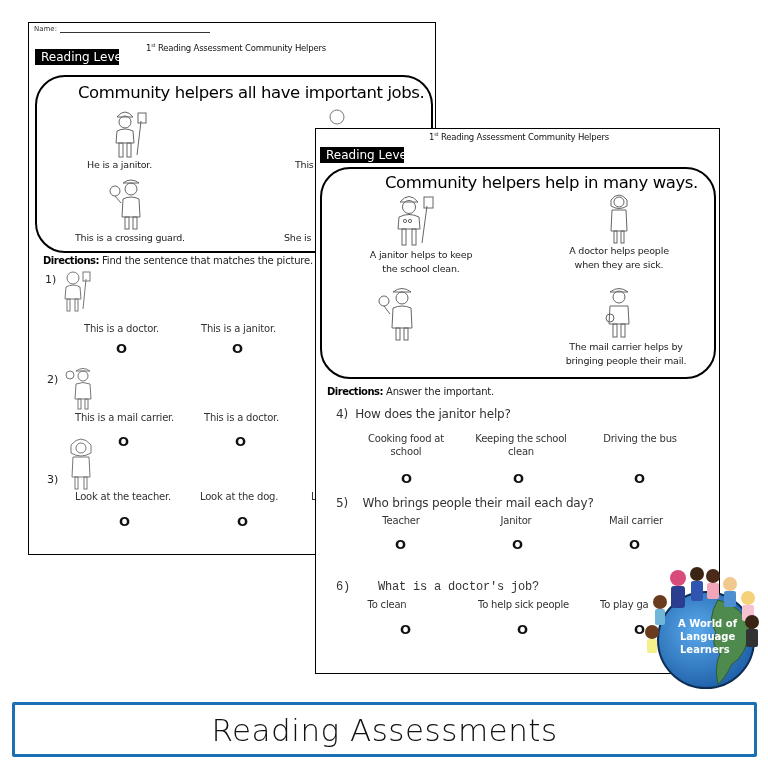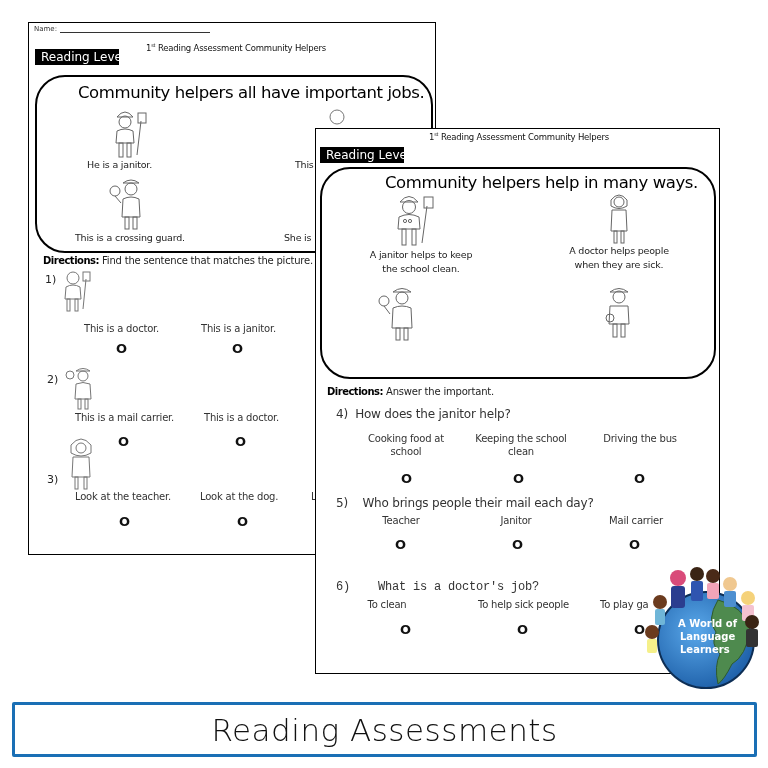--- a/index.html
+++ b/index.html
@@ -217,20 +217,24 @@
 
   <div class="figure" style="left:288px; top:155px;">
     <svg width="30" height="56" viewBox="0 0 30 56" fill="none" stroke="#666" stroke-width="1">
       <path d="M6 8 Q15 1 24 8 Z"></path>
         <circle cx="15" cy="13" r="6"></circle>
       <path d="M6 22 L24 22 L25 40 L5 40 Z"></path>
         <circle cx="6" cy="34" r="4"></circle>
       <rect x="9" y="40" width="4" height="13"></rect>
         <rect x="17" y="40" width="4" height="13"></rect>
     </svg>
+  </div>
+  <div class="abs caption" style="left:240px; top:211px; width:140px;">
+    <div>The mail carrier helps by</div>
+    <div>bringing people their mail.</div>
   </div>
 
   <div class="abs directions" style="left:11px; top:257px;">
     <b>Directions:</b><span> Answer the important.</span>
   </div>
 
   <div class="abs question" style="left:20px; top:278px;">
     <span>4)</span>&nbsp;&nbsp;<span>How does the janitor help?</span>
   </div>
   <div class="abs option" style="left:40px; top:303px; width:100px;">

